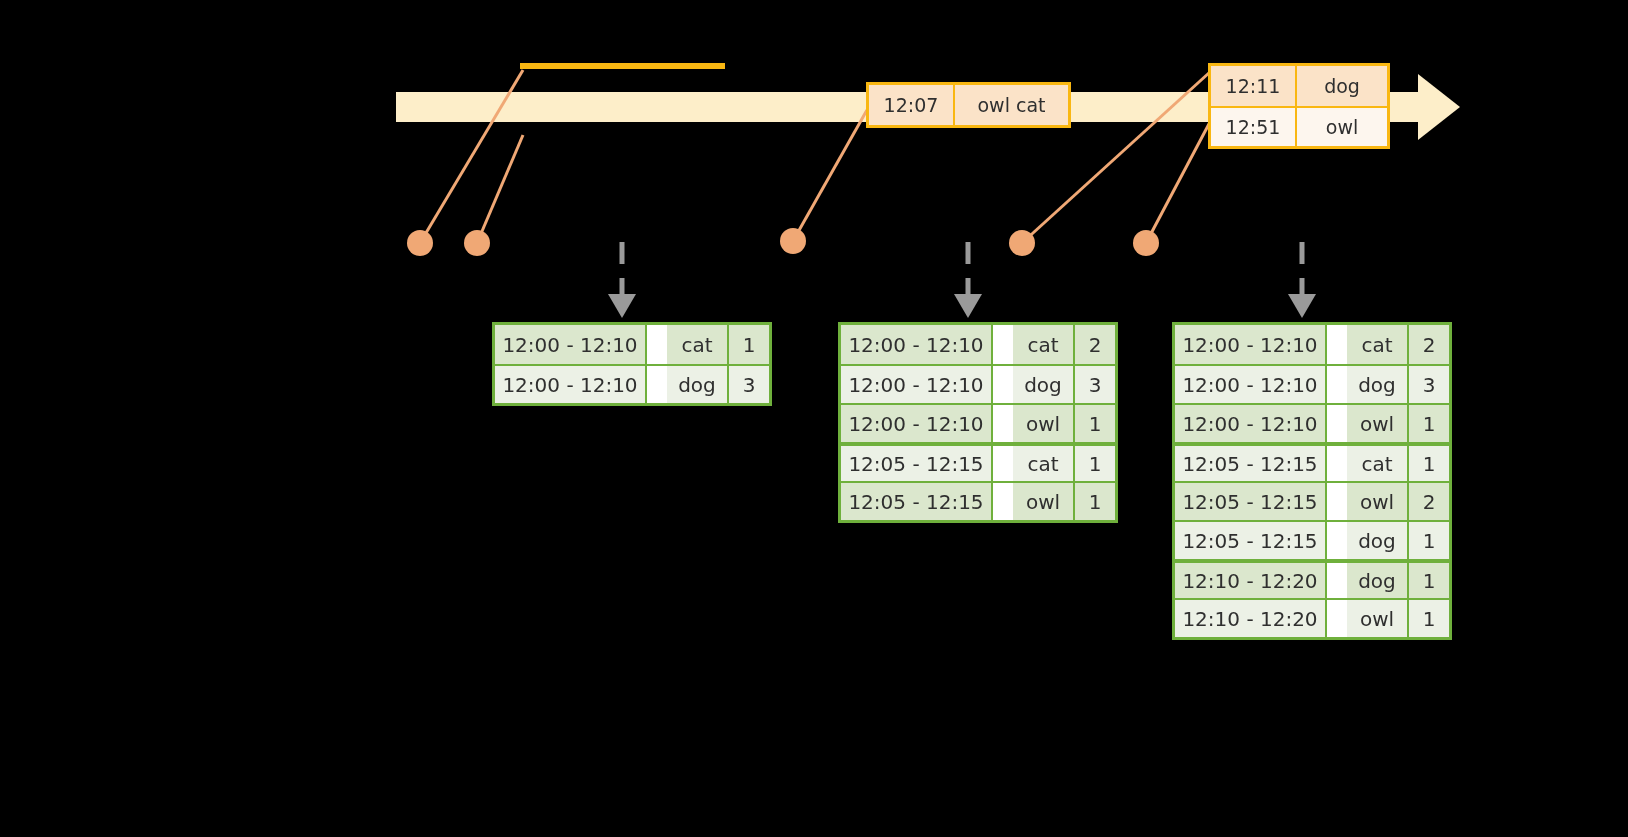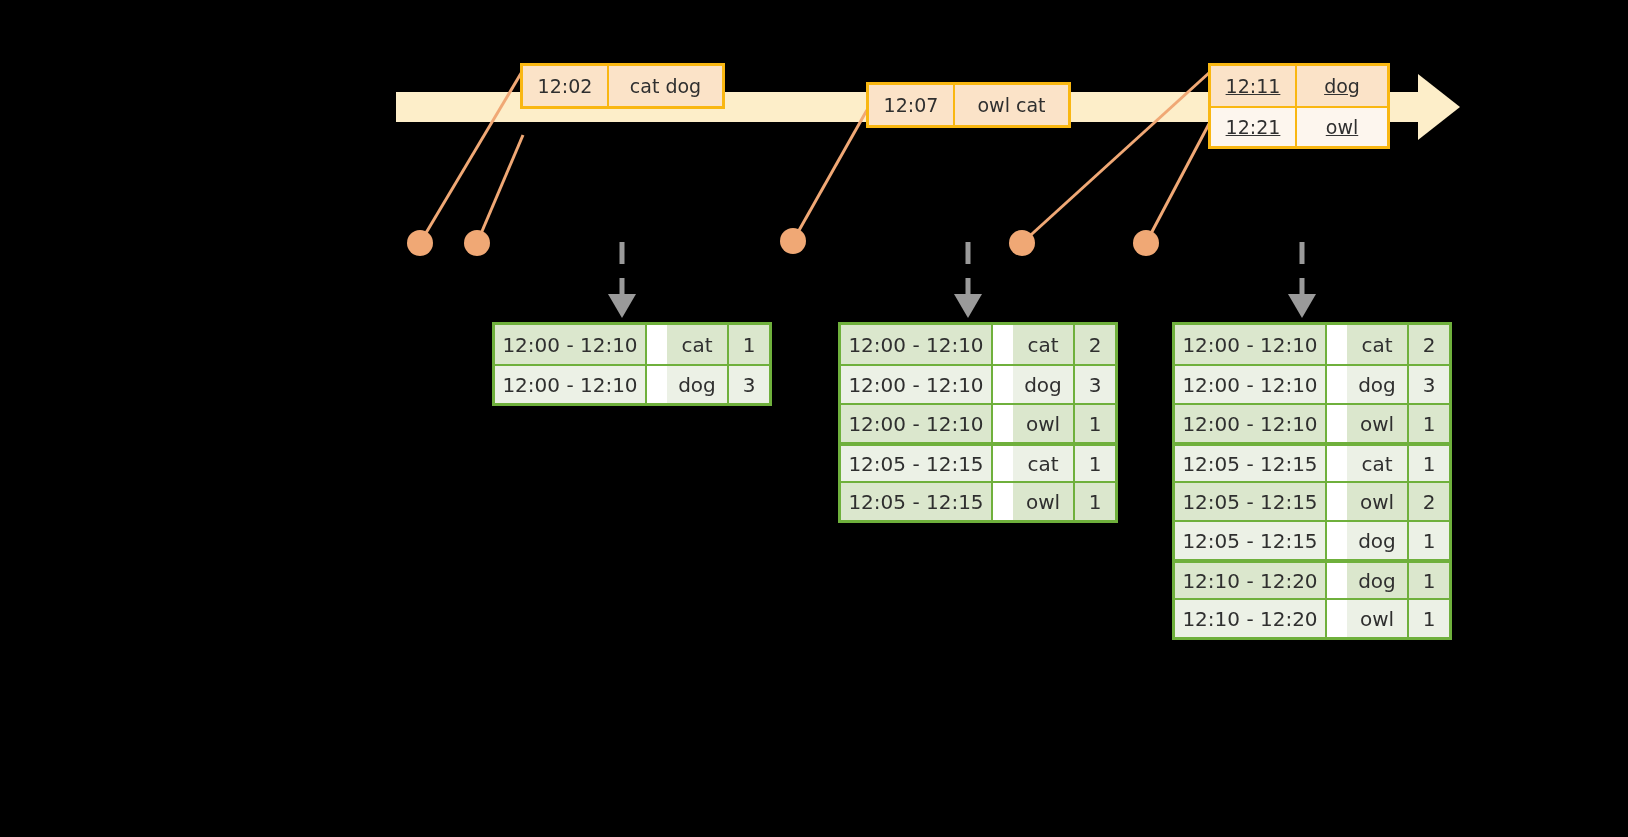--- a/index.html
+++ b/index.html
@@ -79,21 +79,21 @@
     align-items: center;
     justify-content: center;
     font-size: 19px;
     color: #2f2f2f;
     box-sizing: border-box;
     padding: 0 12px;
   }
 
   #evbox-0 { left: 520px; top: 63px;  width: 205px; }
   #evbox-1 { left: 866px; top: 82px;  width: 205px; }
-  #evbox-2 { left: 1208px; top: 63px; width: 182px; text-decoration: underline; }
+  #evbox-2 { left: 1208px; top: 63px; width: 182px; }
 
   
   .svg-layer {
     position: absolute;
     left: 0; top: 0;
     width: 1628px;
     height: 837px;
     pointer-events: none;
   }
 
@@ -159,38 +159,34 @@
       <line x1="968" y1="242" x2="968" y2="296" stroke="#9a9a9a" stroke-width="5" stroke-dasharray="22,14"></line>
       <polygon points="954,294 982,294 968,318" fill="#9a9a9a"></polygon>
     </g>
     <g>
       <line x1="1302" y1="242" x2="1302" y2="296" stroke="#9a9a9a" stroke-width="5" stroke-dasharray="22,14"></line>
       <polygon points="1288,294 1316,294 1302,318" fill="#9a9a9a"></polygon>
     </g>
   </svg>
 
   <div class="event-box" id="evbox-0">
-      <div class="event-row">
-        <div class="ev-time">12:02</div>
-        <div class="ev-val">cat dog</div>
-      </div>
     </div>
   <div class="event-box" id="evbox-1">
       <div class="event-row">
         <div class="ev-time">12:07</div>
         <div class="ev-val">owl cat</div>
       </div>
     </div>
   <div class="event-box" id="evbox-2">
       <div class="event-row">
         <div class="ev-time">12:11</div>
         <div class="ev-val">dog</div>
       </div>
       <div class="event-row alt">
-        <div class="ev-time">12:21</div>
+        <div class="ev-time">12:51</div>
         <div class="ev-val">owl</div>
       </div>
     </div>
 
   <div class="result-table" id="restable-0">
       <div class="res-row">
         <div class="rc rc-window">12:00 - 12:10</div>
         <div class="rc rc-key">cat</div>
         <div class="rc rc-count">1</div>
       </div>

